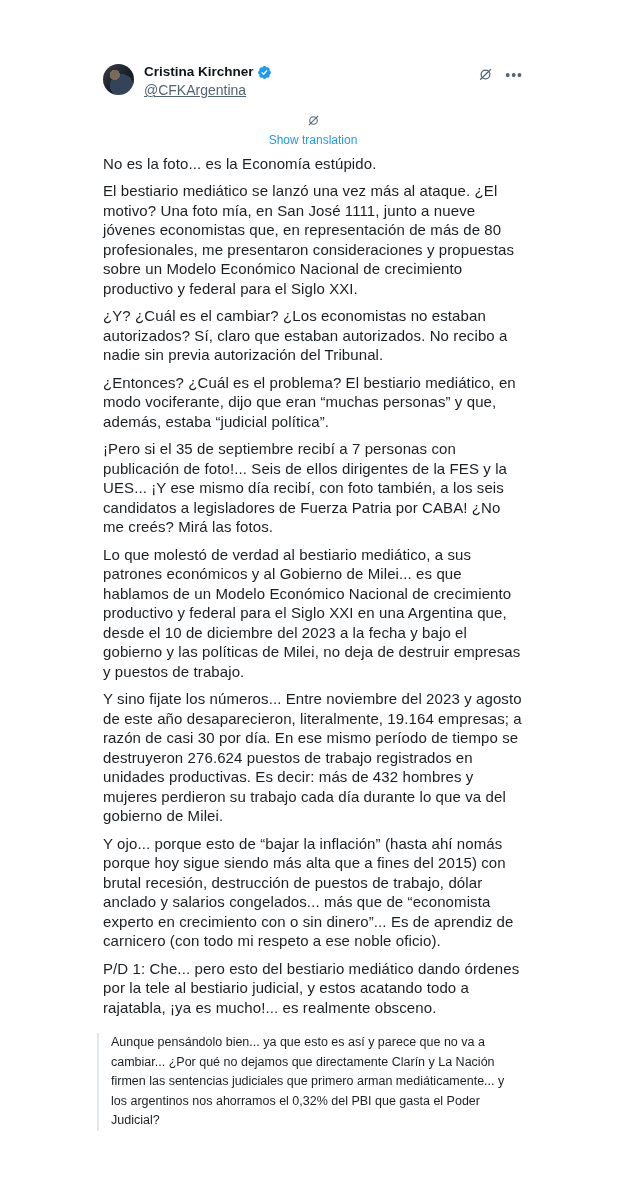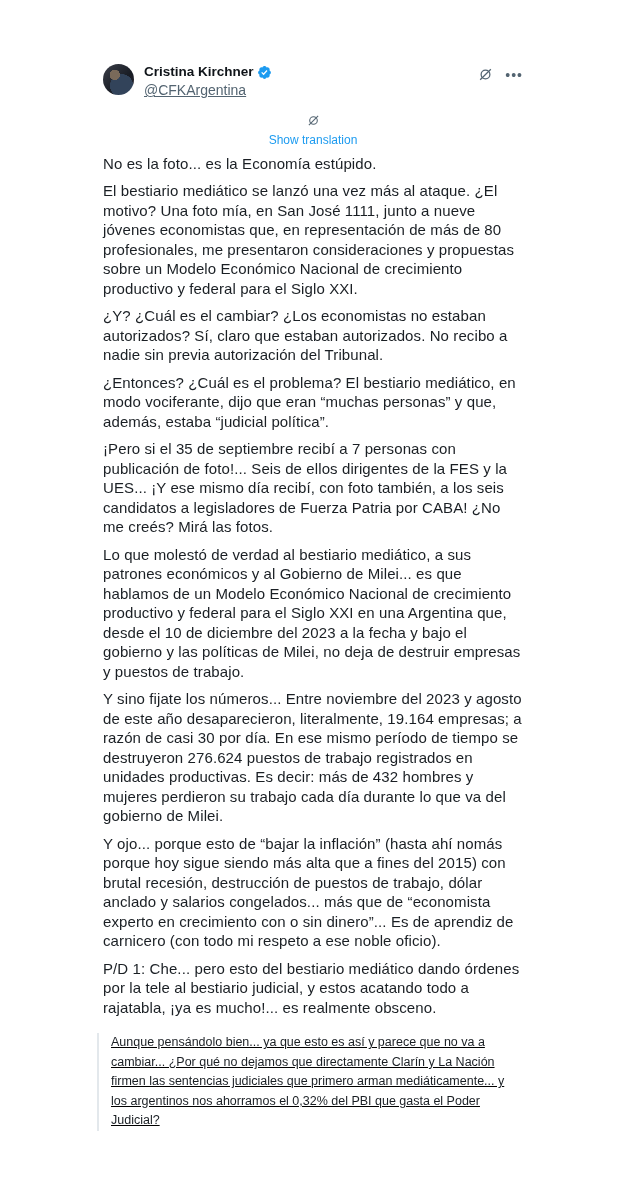--- a/index.html
+++ b/index.html
@@ -38,21 +38,21 @@
   .translate-label { font-size: 12px; color: #1d9bf0; }
   
   .body-text { margin-top: 7px; }
   .body-text p {
     margin: 0 0 8px 0;
     font-size: 15px; line-height: 19.5px; color: #1a1f24;
     letter-spacing: 0.1px;
   }
   .quote {
     margin: 16px; border-left: 2px solid #e3e8ec;
-    margin-left: -6px; padding-left: 12px; text-decoration: underline;
+    margin-left: -6px; padding-left: 12px;
   }
   .quote p { margin: 0; font-size: 12.5px; line-height: 19.5px; color: #1a1f24; }
   svg { display: block; }
 </style>
 </head>
 <body>
 
 <div class="tweet">
 
   <div class="header">

